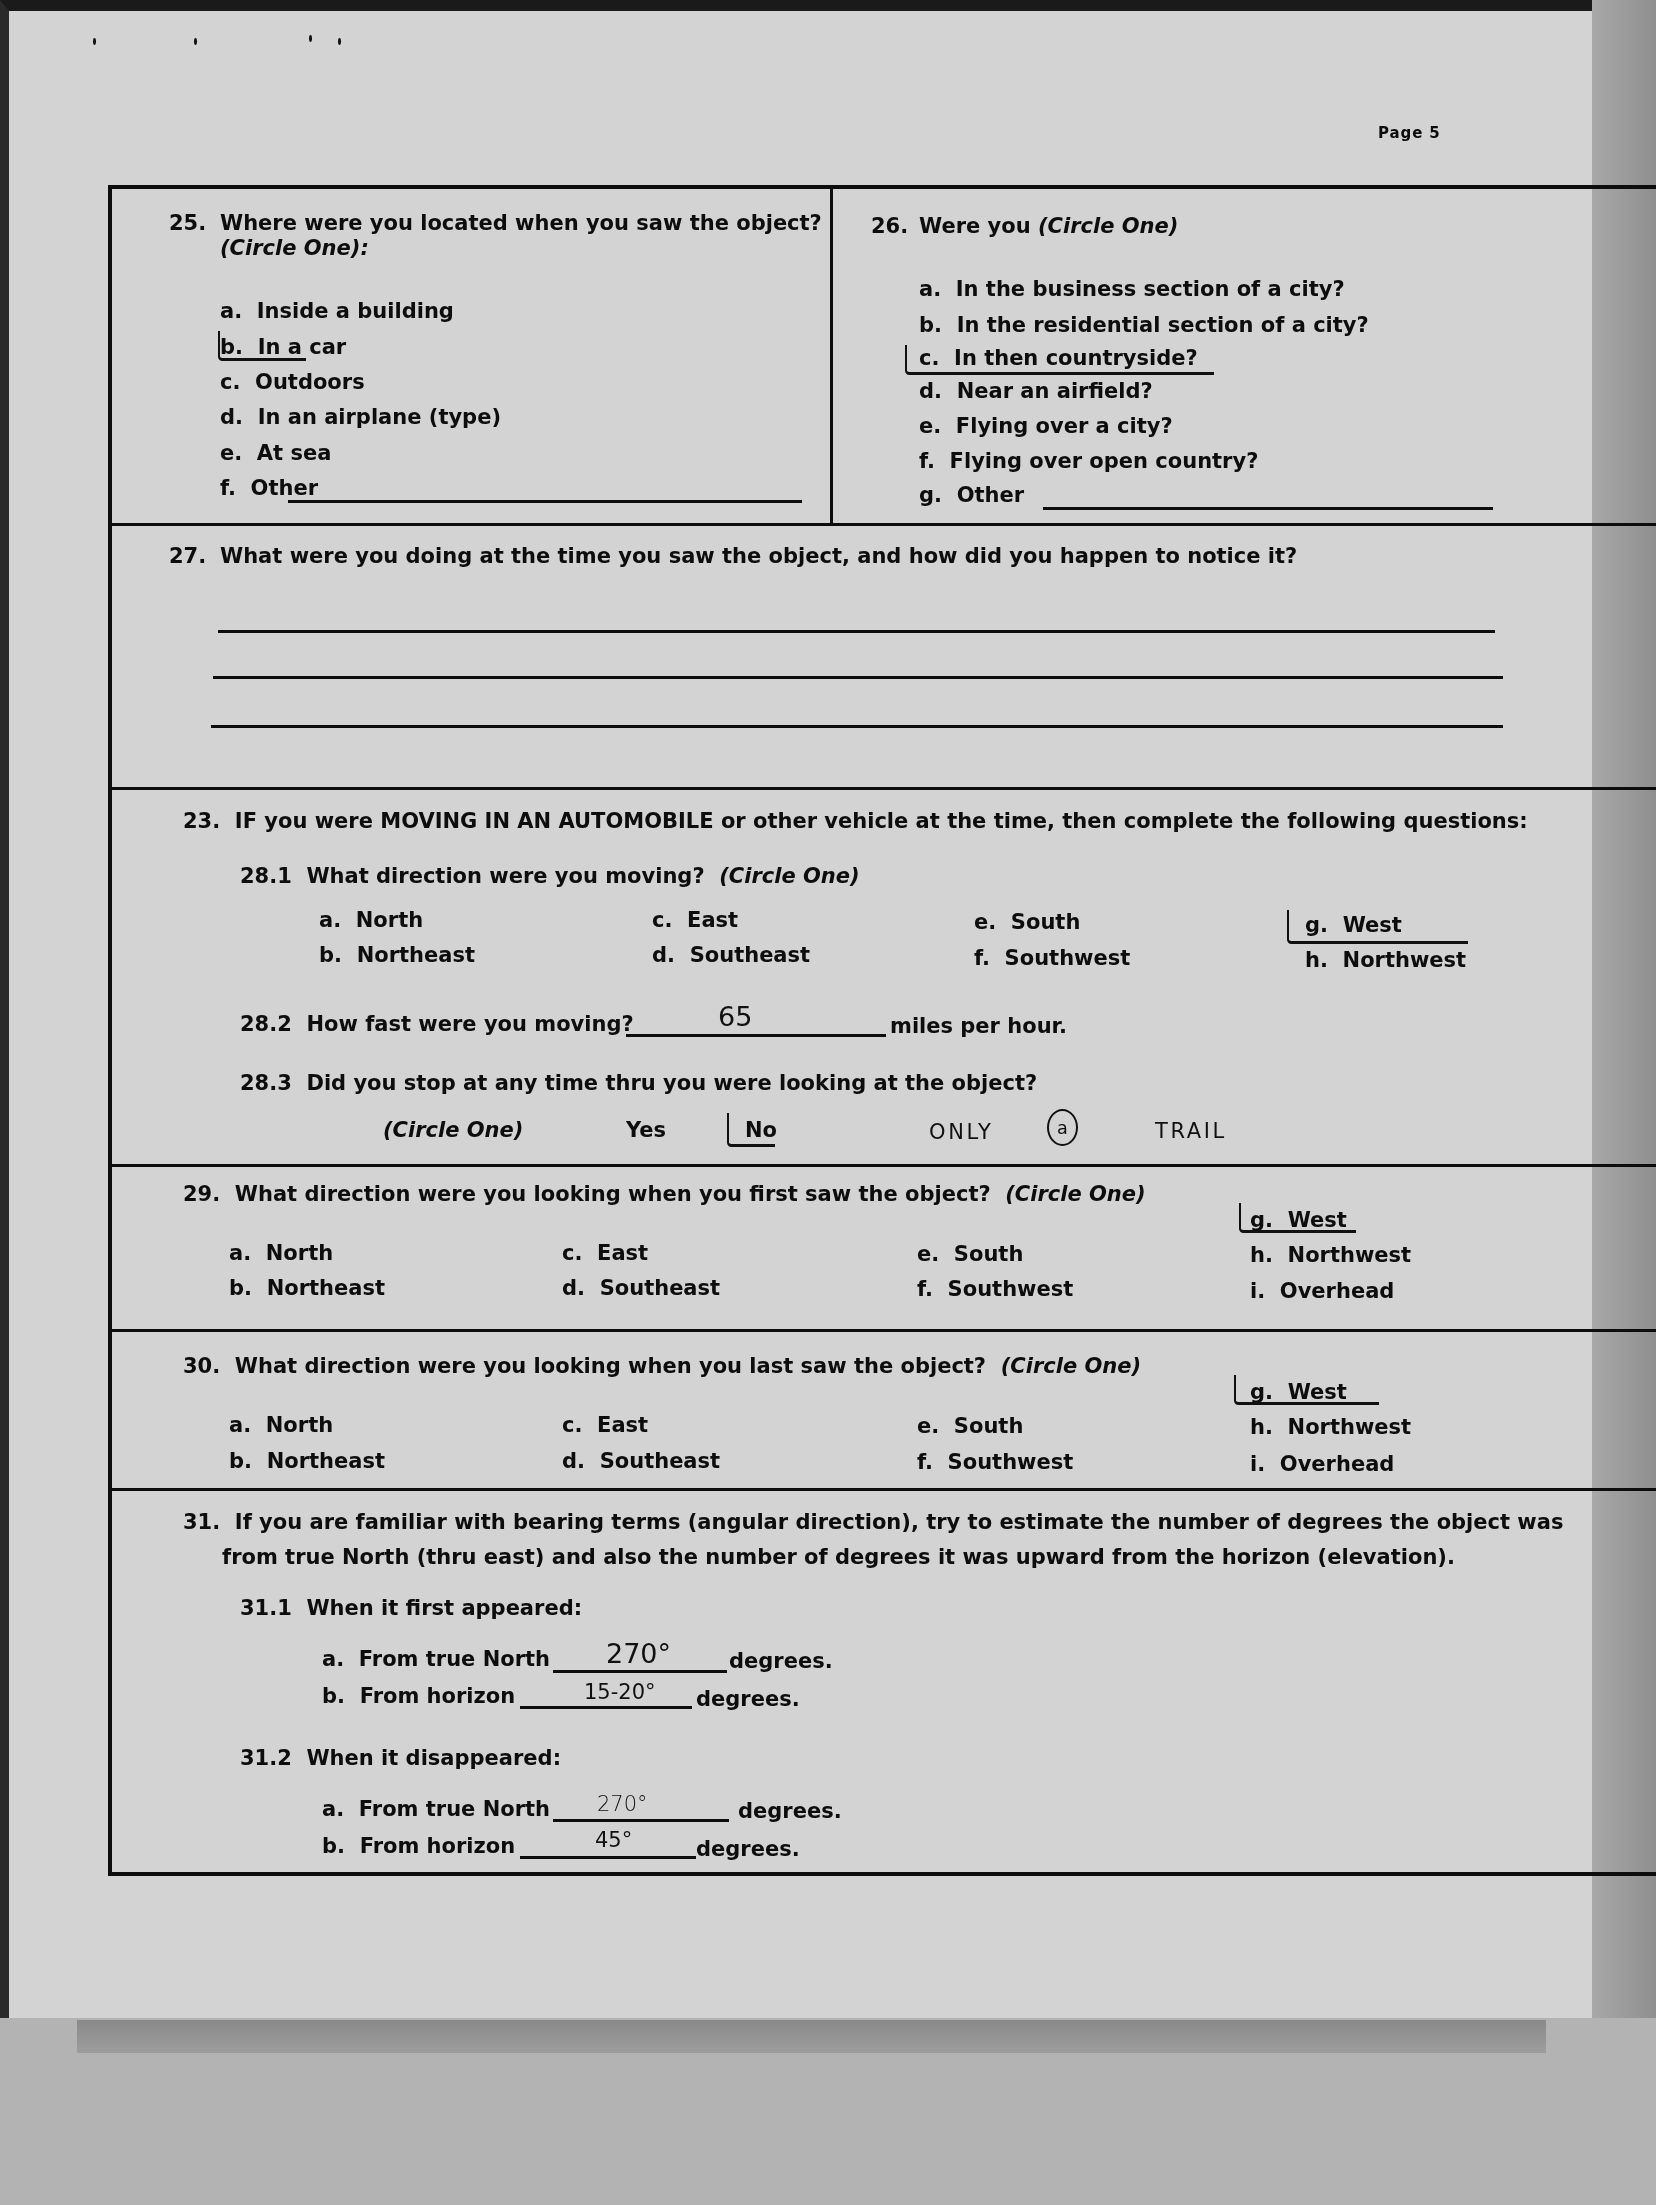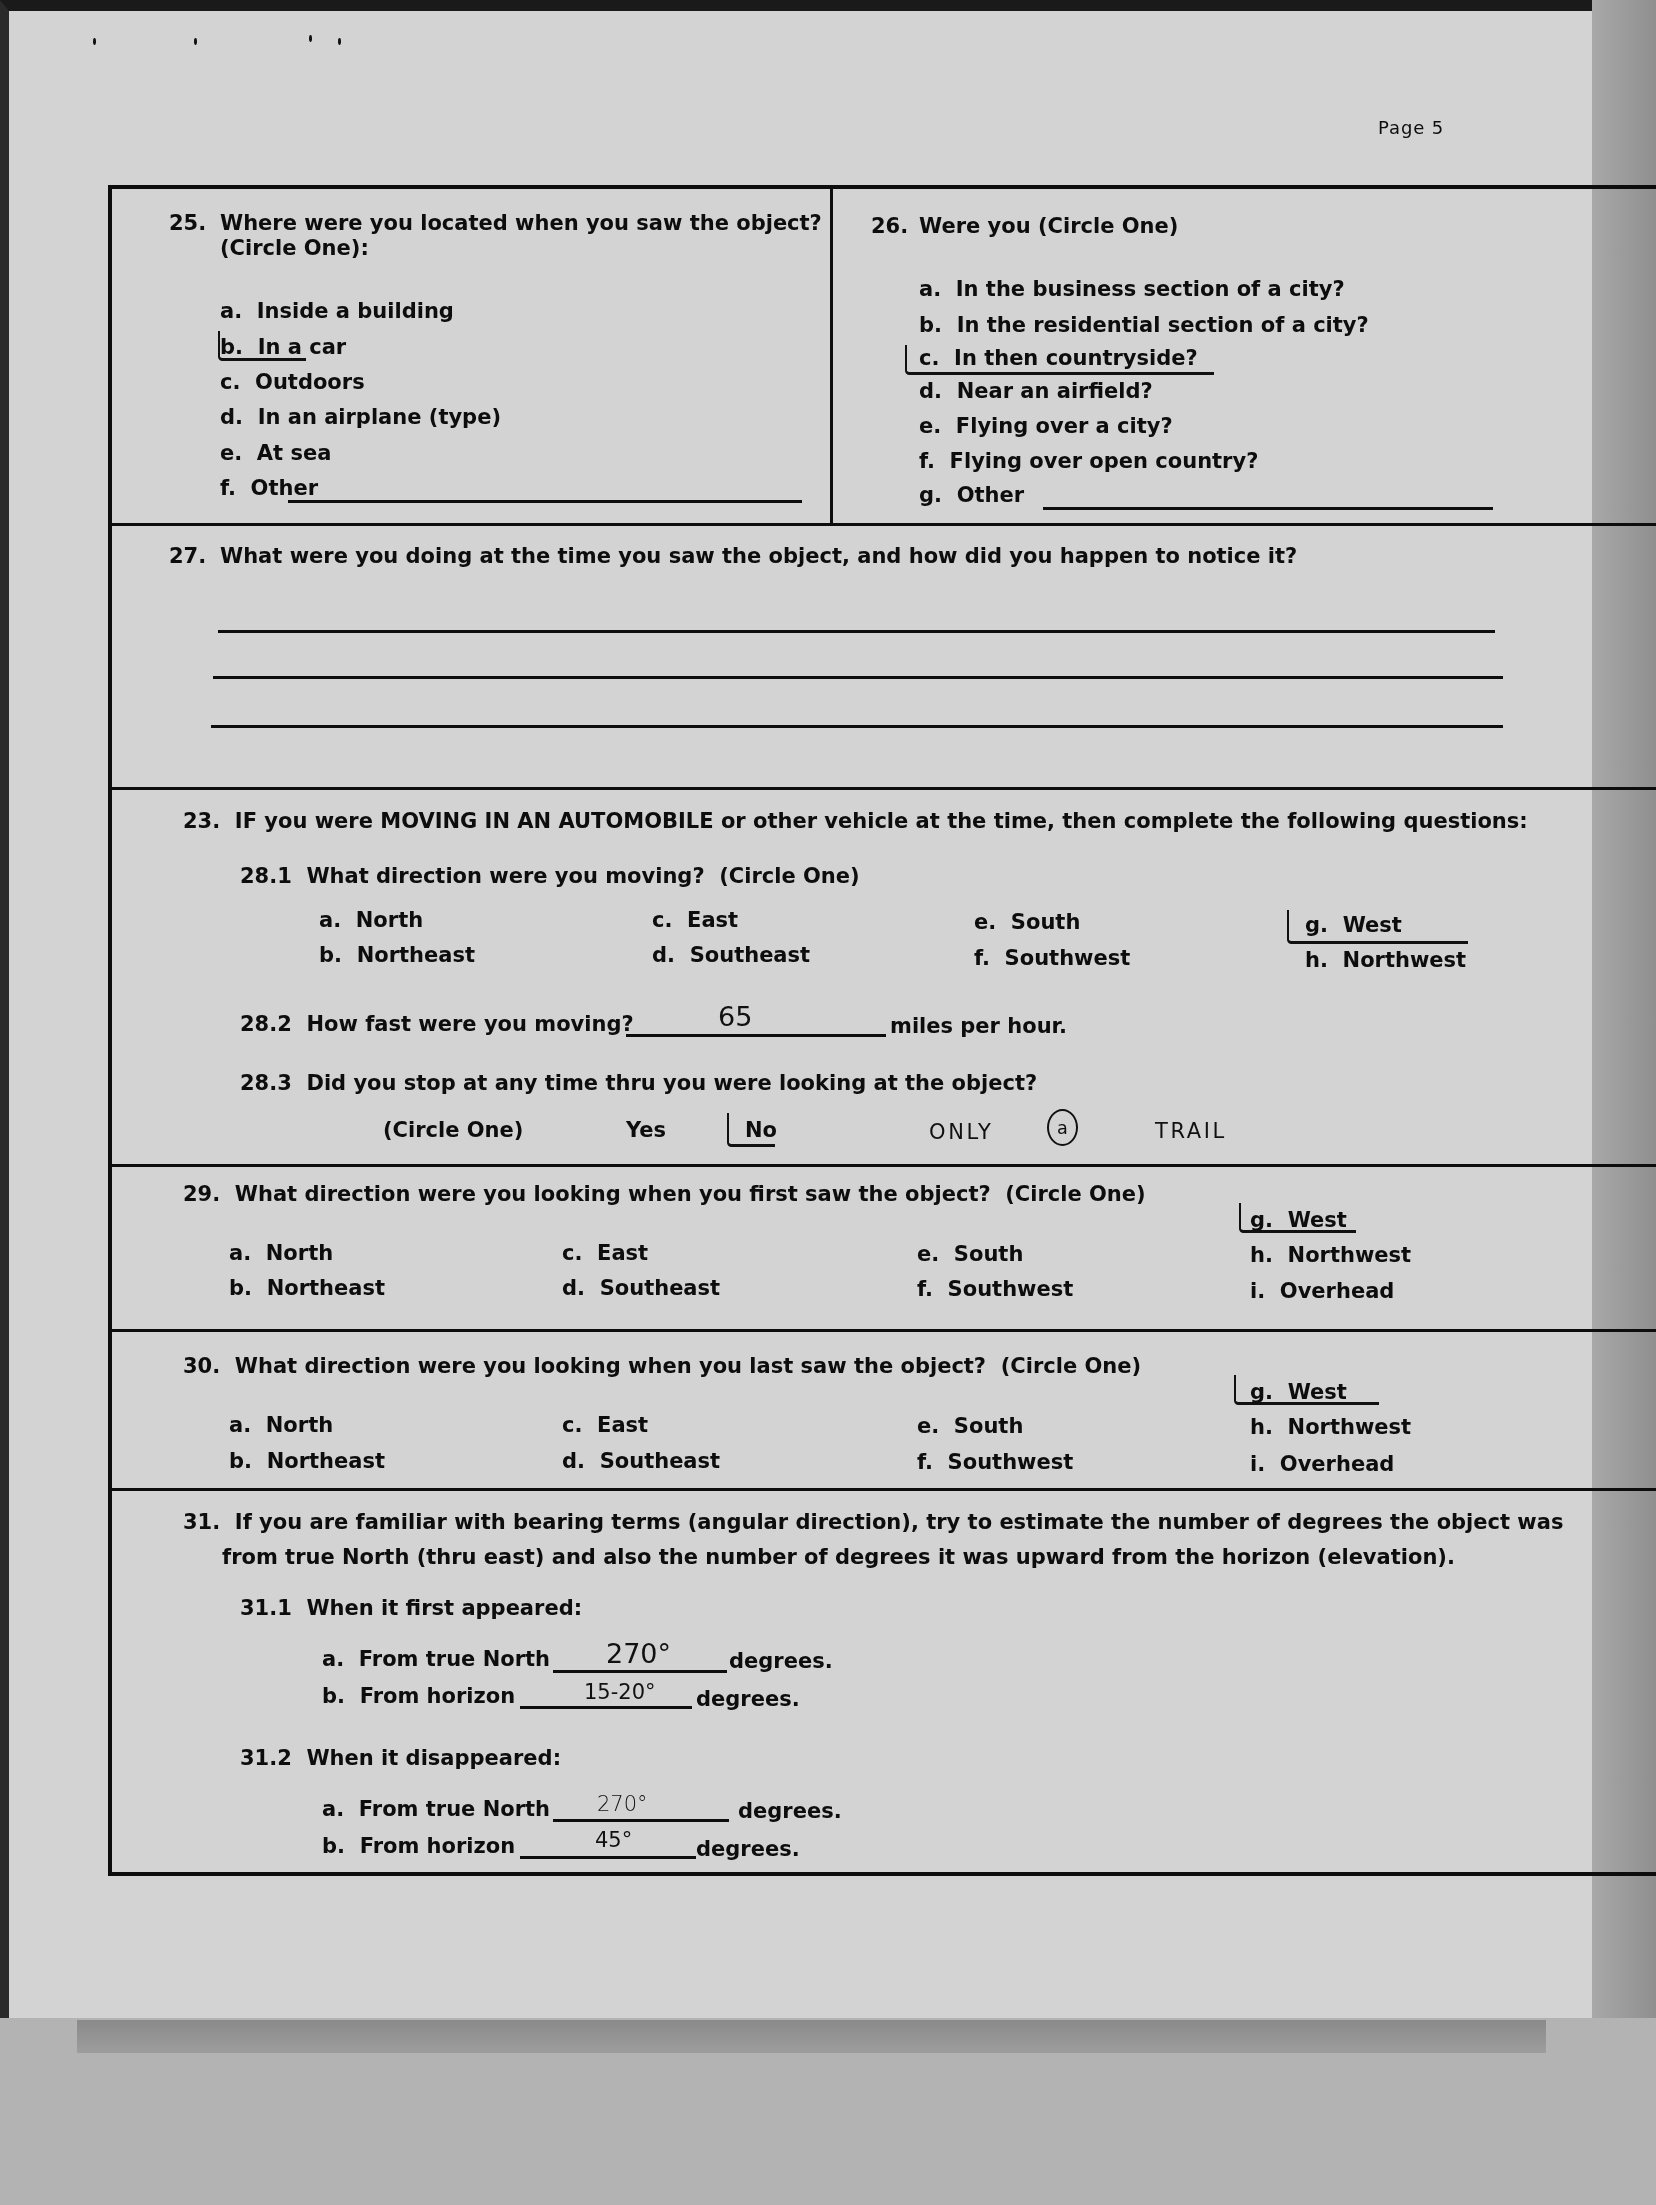--- a/index.html
+++ b/index.html
@@ -23,30 +23,30 @@
   .lower-area {
     position:absolute; left:0; top:2018px; width:1657px; height:438px;
     background:#b3b3b3;
   }
   .right-strip {
     position:absolute; left:1592px; top:0; width:64px; height:2018px;
     background:linear-gradient(90deg,#a8a8a8,#8f8f8f);
   }
   .specks span { position:absolute; width:3.1px; height:7px; border-radius:50%; background:#111; }
 
-  .page-num { position:absolute; left:1378px; top:117px; font-size:18px; font-weight:normal; letter-spacing:0.9px; }
+  .page-num { position:absolute; left:1378px; top:124px; font-size:15px; font-weight:bold; letter-spacing:0.9px; }
 
   .form {
     position:absolute; left:108px; top:185px; width:1632px; height:1691px;
     border:4px solid #0d0d0d; box-sizing:border-box;
   }
   .hline { position:absolute; left:0; right:0; height:3.1px; background:#0d0d0d; }
   .vline { position:absolute; width:3.1px; background:#0d0d0d; }
   .q { position:absolute; font-size:21px; font-weight:bold; white-space:nowrap; line-height:1; }
-  .ital { }
+  .ital { font-style:italic; }
   .answer-line { position:absolute; height:2.6px; background:#0d0d0d; }
 
   .hand {
     position:absolute; font-family:"DejaVu Sans", sans-serif; font-weight:normal;
     font-size:27px; white-space:nowrap; color:#111; line-height:1;
   }
   .hand.small { font-size:21px;text-align:center; }
   .mark {
     position:absolute; border-left:2.6px solid #111; border-bottom:3.5px solid #111;
     border-bottom-left-radius:4.4px;

